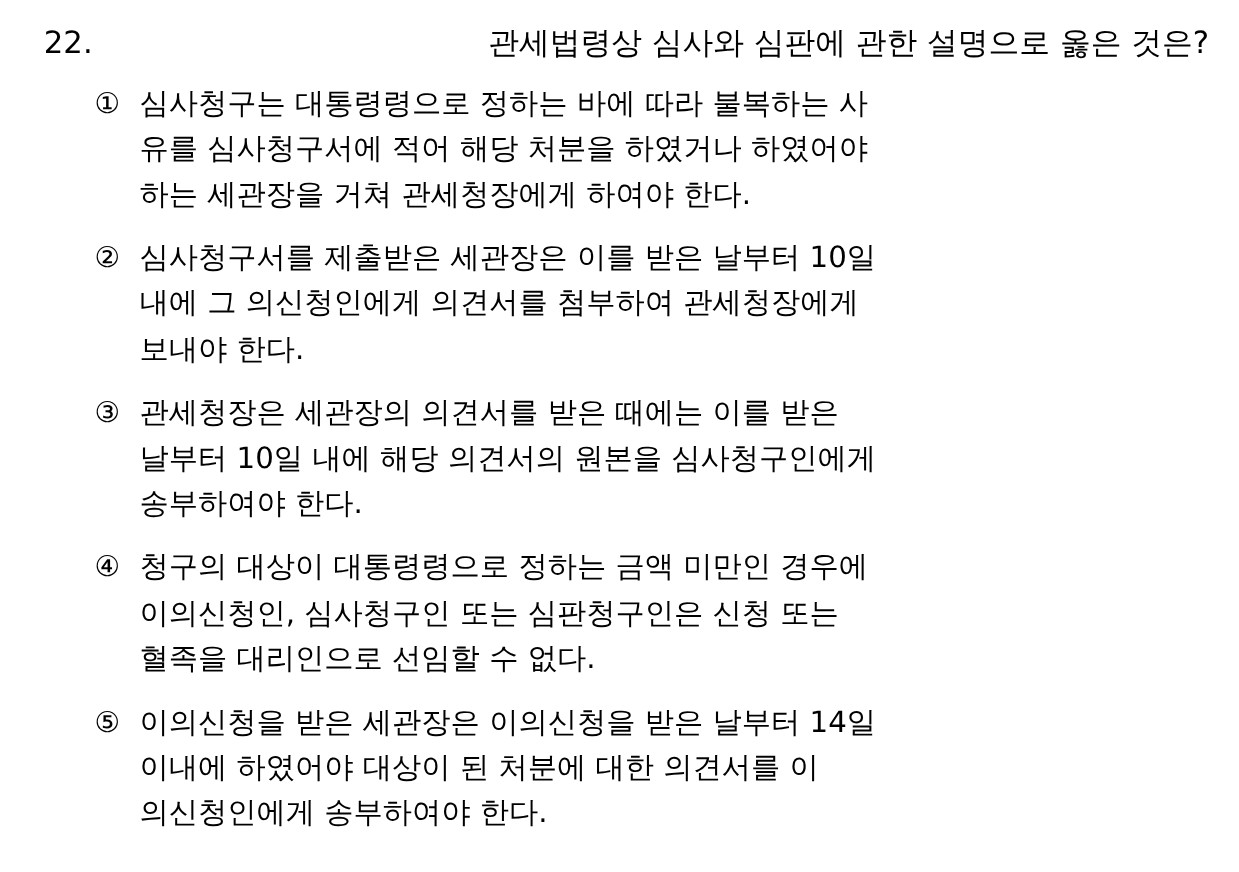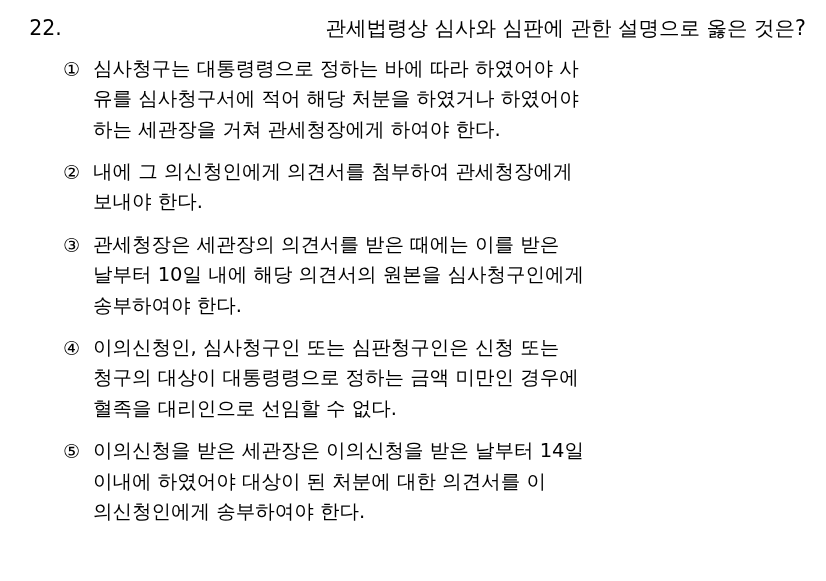--- a/index.html
+++ b/index.html
@@ -79,48 +79,49 @@
     <span class="q-number">22.</span>
     <span class="q-text">관세법령상 심사와 심판에 관한 설명으로 옳은 것은?</span>
   </div>
 
   <div class="choices-wrap">
     <ul class="choices">
 
       <li class="choice">
         <span class="choice-marker">①</span>
         <span class="choice-body">
-          <span class="line">심사청구는 대통령령으로 정하는 바에 따라 하였어야 사</span>
+          <span class="line">심사청구는 대통령령으로 정하는 바에 따라 불복하는 사</span>
           <span class="line">유를 심사청구서에 적어 해당 처분을 하였거나 하였어야</span>
           <span class="line">하는 세관장을 거쳐 관세청장에게 하여야 한다.</span>
         </span>
       </li>
 
       <li class="choice">
         <span class="choice-marker">②</span>
         <span class="choice-body">
+          <span class="line">심사청구서를 제출받은 세관장은 이를 받은 날부터 10일</span>
           <span class="line">내에 그 의신청인에게 의견서를 첨부하여 관세청장에게</span>
           <span class="line">보내야 한다.</span>
         </span>
       </li>
 
       <li class="choice">
         <span class="choice-marker">③</span>
         <span class="choice-body">
           <span class="line">관세청장은 세관장의 의견서를 받은 때에는 이를 받은</span>
           <span class="line">날부터 10일 내에 해당 의견서의 원본을 심사청구인에게</span>
           <span class="line">송부하여야 한다.</span>
         </span>
       </li>
 
       <li class="choice">
         <span class="choice-marker">④</span>
         <span class="choice-body">
+          <span class="line">청구의 대상이 대통령령으로 정하는 금액 미만인 경우에</span>
           <span class="line">이의신청인, 심사청구인 또는 심판청구인은 신청 또는</span>
-          <span class="line">청구의 대상이 대통령령으로 정하는 금액 미만인 경우에</span>
           <span class="line">혈족을 대리인으로 선임할 수 없다.</span>
         </span>
       </li>
 
       <li class="choice">
         <span class="choice-marker">⑤</span>
         <span class="choice-body">
           <span class="line">이의신청을 받은 세관장은 이의신청을 받은 날부터 14일</span>
           <span class="line">이내에 하였어야 대상이 된 처분에 대한 의견서를 이</span>
           <span class="line">의신청인에게 송부하여야 한다.</span>

